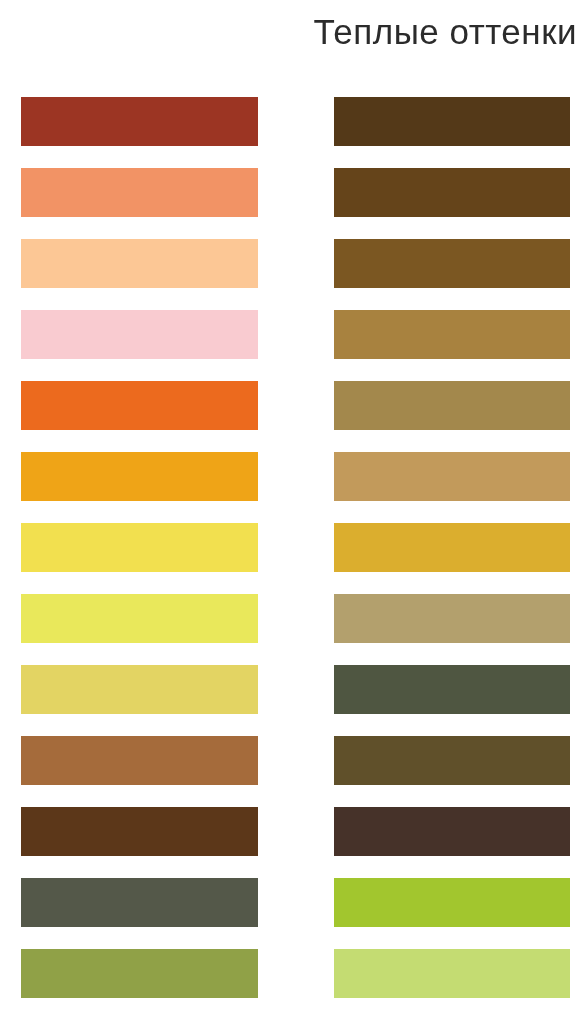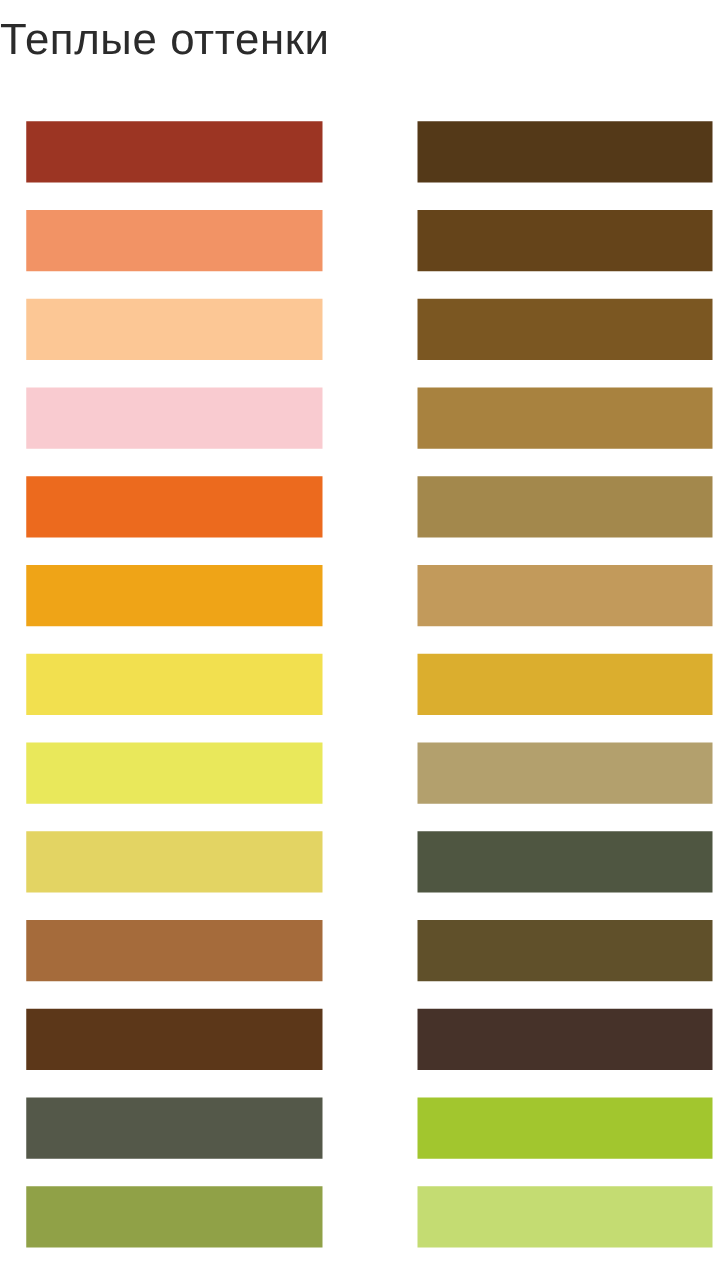--- a/index.html
+++ b/index.html
@@ -16,21 +16,21 @@
   }
   .page {
     width: 577px;
     height: 1024px;
     background: #ffffff;
     position: relative;
     box-sizing: border-box;
   }
   .title {
     width: 100%;
-    text-align: left;
+    text-align: right;
     font-family: "Liberation Sans", sans-serif;
     font-size: 35px;
     font-weight: 400;
     color: #2b2b2b;
     letter-spacing: 0.5px;
     line-height: 1;
     padding-top: 14px;
     margin: 0;
     user-select: none;
   }

